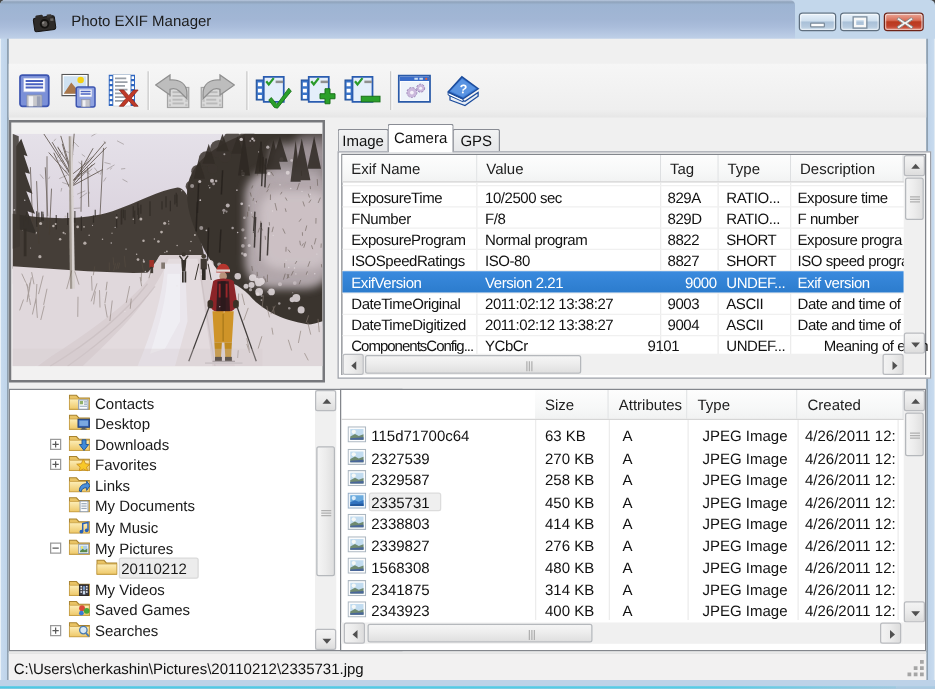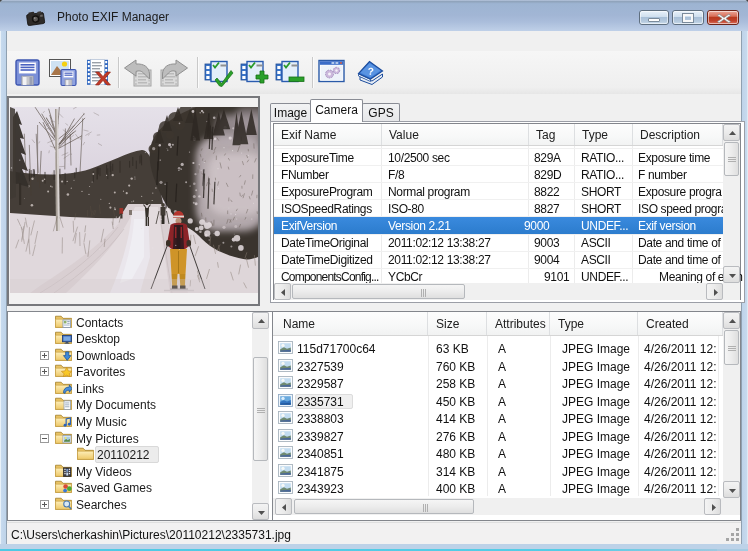--- a/index.html
+++ b/index.html
@@ -2,21 +2,21 @@
 <html><head>
 <meta charset="utf-8">
 <style>
   * { margin:0; padding:0; box-sizing:border-box; }
   html,body { width:748px; height:551px; overflow:hidden; }
   body { font-family:"Liberation Sans", sans-serif; background:#444; }
   .abs { position:absolute; }
   #win { position:absolute; left:0; top:0; width:748px; height:551px;
          background:#c3d7eb; border-radius:4px 4px 0 0; overflow:hidden; }
   
-  #titlebar { position:absolute; left:0; top:0; width:748px; height:31px;
+  #titlebar { position:absolute; left:0; top:0; width:636px; height:31px;
     background:linear-gradient(180deg,#bac9e0 0%,#8fa3bb 5%,#9db4d2 12%,#a2b6d5 50%,#aabddb 70%,#bfd0e8 100%);
     border-radius:4px 4px 0 0; }
   #title-text { position:absolute; left:57px; top:10px; font-size:12px; color:#1c1c1c; }
   .capbtn { position:absolute; top:10px; height:15px; border-radius:3px; border:1px solid #5f6f7f; }
   .capbtn .inner { position:absolute; inset:0; border-radius:2px; border:1px solid rgba(255,255,255,.55); }
   #btn-min, #btn-max { background:linear-gradient(180deg,#e8f1fa 0%,#cfdfee 45%,#a9c0d8 50%,#b6cade 80%,#cadbeb 100%); }
   #btn-min { left:639px; width:30px; }
   #btn-max { left:672px; width:32px; }
   #btn-close { left:707px; width:32px; border-color:#6e2317;
     background:linear-gradient(180deg,#eba798 0%,#d9705a 40%,#b93a1f 50%,#c0402a 75%,#d8705c 100%); }
@@ -907,42 +907,42 @@
     <div class="grow" style="top:76px;">
         <span style="left:7px;">ISOSpeedRatings</span>
         <span style="left:114px;text-align:center;">ISO-80</span>
         <span style="left:260px;">8827</span>
         <span style="left:307px;">SHORT</span>
         <span style="left:364px;">ISO speed program</span>
       </div>
     <div class="grow gsel" style="top:93px;">
         <span style="left:7px;">ExifVersion</span>
         <span style="left:114px;">Version 2.21</span>
-        <span style="left:250px;">9000</span>
+        <span style="left:274px;">9000</span>
         <span style="left:307px;">UNDEF...</span>
         <span style="left:364px;">Exif version</span>
       </div>
     <div class="grow" style="top:110px;">
         <span style="left:7px;">DateTimeOriginal</span>
         <span style="left:114px;">2011:02:12 13:38:27</span>
         <span style="left:260px;">9003</span>
         <span style="left:307px;">ASCII</span>
         <span style="left:364px;">Date and time of</span>
       </div>
     <div class="grow" style="top:127px;">
         <span style="left:7px;">DateTimeDigitized</span>
         <span style="left:114px;">2011:02:12 13:38:27</span>
         <span style="left:260px;">9004</span>
         <span style="left:307px;">ASCII</span>
         <span style="left:364px;">Date and time of</span>
       </div>
     <div class="grow" style="top:144px;">
         <span style="left:7px;letter-spacing:-0.8px;">ComponentsConfig...</span>
         <span style="left:114px;">YCbCr</span>
-        <span style="left:270px;">9101</span>
+        <span style="left:244px;">9101</span>
         <span style="left:307px;">UNDEF...</span>
         <span style="left:385px;">Meaning of each</span>
       </div>
 
     <div class="sb" style="left:449px;top:0;width:17px;height:159px;">
       <div class="sbtn" style="left:0;top:0;">
           <svg width="11" height="11" viewBox="0 0 11 11">
             <path d="M5.5 3 L9 7 L2 7 Z" fill="#505050"></path>
           </svg>
         </div>
@@ -1089,23 +1089,20 @@
         </div>
       <div class="sbtn" style="left:0;top:191px;">
           <svg width="11" height="11" viewBox="0 0 11 11">
             <path d="M5.5 8 L9 4 L2 4 Z" fill="#505050"></path>
           </svg>
         </div>
     </div>
   </div>
 
   <div id="flist">
-    <div class="fh" style="left:0;width:155px;">
-        <div class="fht" style="left:10px;">Name</div>
-      </div>
     <div class="fh" style="left:155px;width:59px;">
         <div class="fht">Size</div>
       </div>
     <div class="fh" style="left:214px;width:63px;">
         <div class="fht">Attributes</div>
       </div>
     <div class="fh" style="left:277px;width:88px;">
         <div class="fht">Type</div>
       </div>
     <div class="fh" style="left:365px;width:85px;">
@@ -1146,21 +1143,21 @@
       </svg>
     <div class="frow" style="top:28px;">
         <span style="left:24px;">115d71700c64</span>
         <span style="left:163px;">63 KB</span>
         <span style="left:225px;">A</span>
         <span style="left:289px;">JPEG Image</span>
         <span style="left:371px;">4/26/2011 12:</span>
       </div>
     <div class="frow" style="top:45.5px;">
         <span style="left:24px;">2327539</span>
-        <span style="left:163px;">760 KB</span>
+        <span style="left:163px;">270 KB</span>
         <span style="left:225px;">A</span>
         <span style="left:289px;">JPEG Image</span>
         <span style="left:371px;">4/26/2011 12:</span>
       </div>
     <div class="frow" style="top:63px;">
         <span style="left:24px;">2329587</span>
         <span style="left:163px;">258 KB</span>
         <span style="left:225px;">A</span>
         <span style="left:289px;">JPEG Image</span>
         <span style="left:371px;">4/26/2011 12:</span>
@@ -1181,21 +1178,21 @@
         <span style="left:371px;">4/26/2011 12:</span>
       </div>
     <div class="frow" style="top:115.5px;">
         <span style="left:24px;">2339827</span>
         <span style="left:163px;">276 KB</span>
         <span style="left:225px;">A</span>
         <span style="left:289px;">JPEG Image</span>
         <span style="left:371px;">4/26/2011 12:</span>
       </div>
     <div class="frow" style="top:133px;">
-        <span style="left:24px;">2340851</span>
+        <span style="left:24px;">1568308</span>
         <span style="left:163px;">480 KB</span>
         <span style="left:225px;">A</span>
         <span style="left:289px;">JPEG Image</span>
         <span style="left:371px;">4/26/2011 12:</span>
       </div>
     <div class="frow" style="top:150.5px;">
         <span style="left:24px;">2341875</span>
         <span style="left:163px;">314 KB</span>
         <span style="left:225px;">A</span>
         <span style="left:289px;">JPEG Image</span>

